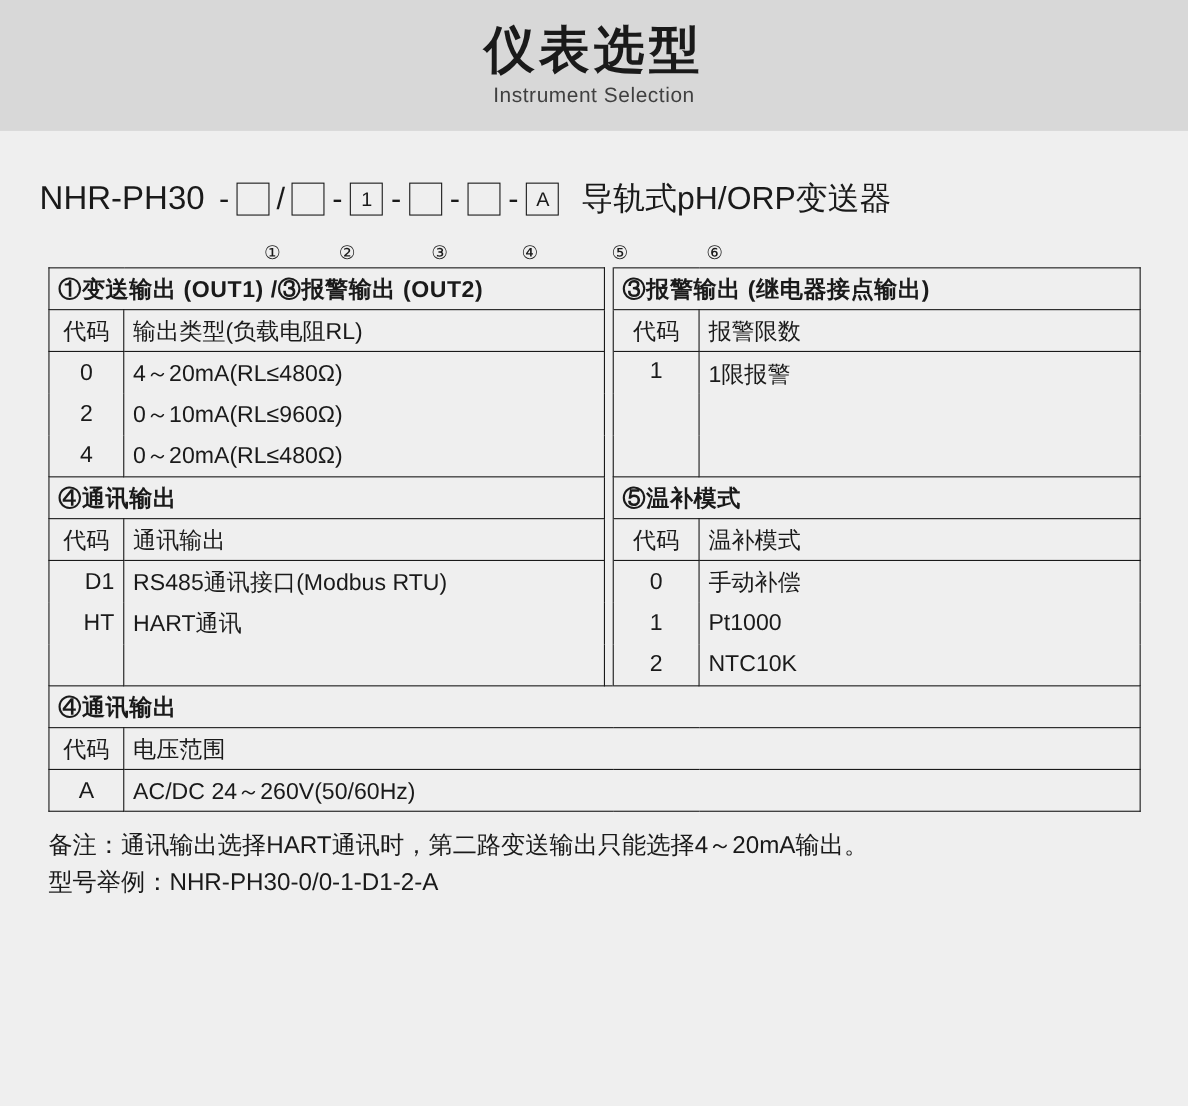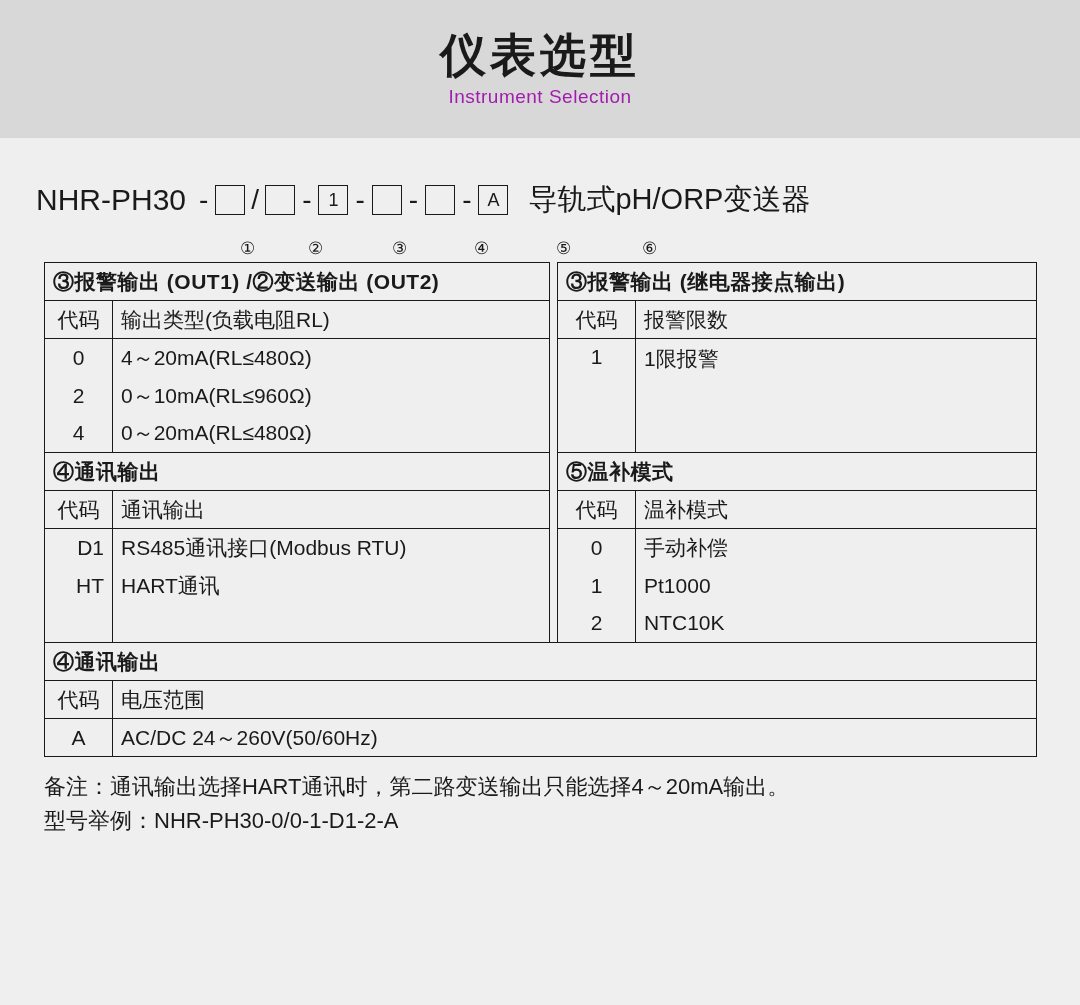--- a/index.html
+++ b/index.html
@@ -11,38 +11,38 @@
     height: 1005px;
     background: #efefef;
     font-family: "Liberation Sans", sans-serif;
     color: #1a1a1a;
     overflow: hidden;
   }
 
   
   .banner {
     width: 1080px;
-    height: 138px;
+    height: 119px;
     background: #d8d8d8;
     display: flex;
     flex-direction: column;
     align-items: center;
     justify-content: center;
     box-sizing: border-box;
   }
   .banner-title {
     font-size: 46px;
     font-weight: bold;
     letter-spacing: 4px;
     color: #1a1a1a;
     line-height: 1.1;
   }
   .banner-sub {
     font-size: 19px;
-    color: #a21caf;
+    color: #404040;
     margin-top: 6px;
     letter-spacing: 0.5px;
   }
 
   
   .model-area {
     margin-top: 42px;
     padding-left: 36px;
     position: relative;
     height: 74px;
@@ -182,21 +182,21 @@
     <colgroup>
       <col style="width:68px">
       <col style="width:437px">
       <col style="width:8px">
       <col style="width:78px">
       <col style="width:401px">
     </colgroup>
 
     <tbody>
         <tr>
-      <td class="sect-head" colspan="2">③报警输出 (OUT1) /②变送输出 (OUT2)</td>
+      <td class="sect-head" colspan="2">①变送输出 (OUT1) /③报警输出 (OUT2)</td>
       <td class="mid-gap"></td>
       <td class="sect-head" colspan="2">③报警输出 (继电器接点输出)</td>
     </tr>
     <tr>
       <td class="code-col">代码</td>
       <td>输出类型(负载电阻RL)</td>
       <td class="mid-gap"></td>
       <td class="code-col">代码</td>
       <td>报警限数</td>
     </tr>

